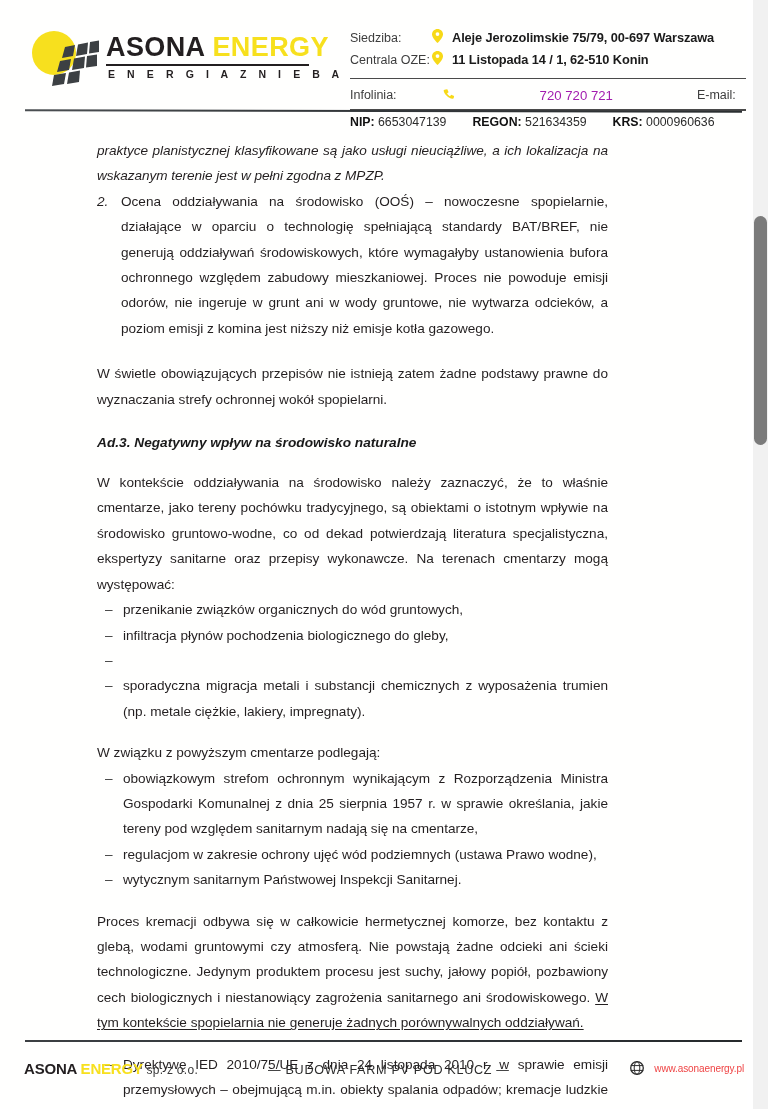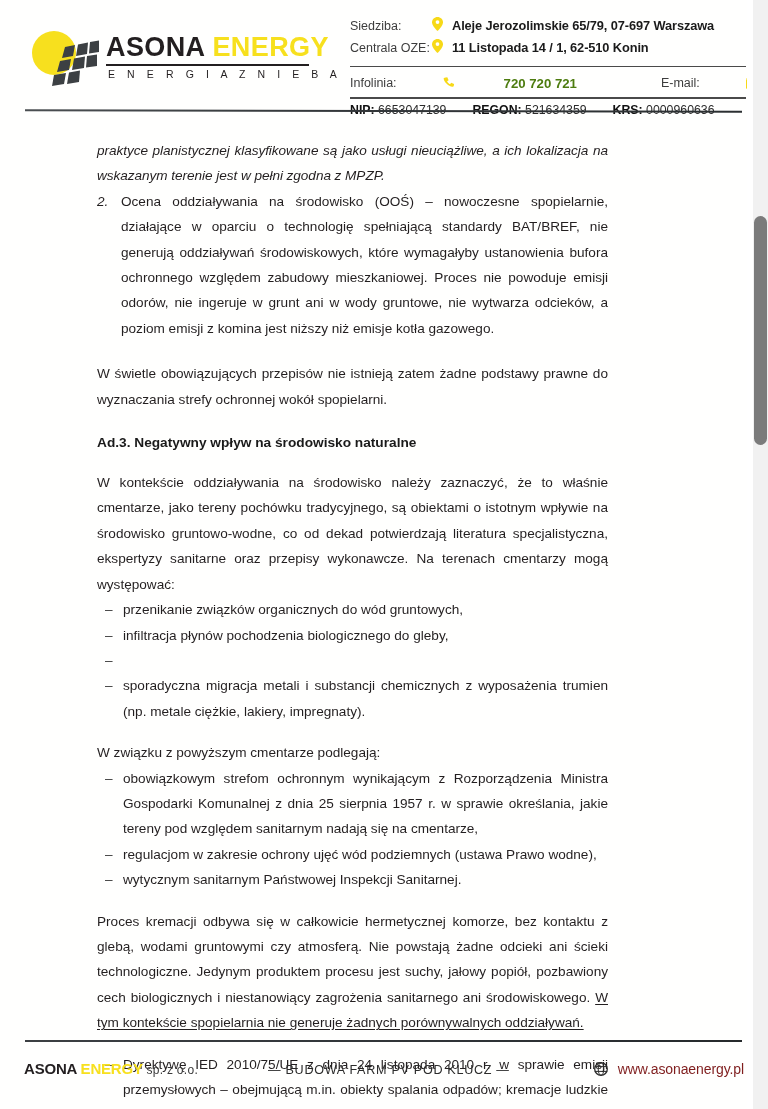--- a/index.html
+++ b/index.html
@@ -54,31 +54,31 @@
   .logo-word .w1 { color: #231f20; }
   .logo-word .w2 { color: #f7e01e; }
   .logo-rule {
     height: 2px;
     background: #231f20;
     margin: 2px 0 2px 0;
     width: 203px;
   }
   .logo-sub {
     font-size: 10.5px;
-    font-weight: normal;
+    font-weight: bold;
     letter-spacing: 4.6px;
     color: #231f20;
     text-align: center;
     white-space: nowrap;
     padding-left: 2px;
   }
 
   .contact-block {
     position: absolute;
-    left: 350px; top: 16px;
+    left: 350px; top: 28px;
     width: 400px;
   }
   .ct-row {
     display: flex;
     align-items: baseline;
     height: 22px;
     white-space: nowrap;
   }
   .ct-label {
     font-size: 12.5px;
@@ -112,22 +112,23 @@
     white-space: nowrap;
     gap: 42px;
   }
   .ct-row2 .lbl {
     font-size: 12.5px;
     color: #3d3d3d;
   }
   .ct-row2 .ico { margin: 0 6px 0 4px; display: inline-flex; }
   .ct-row2 .val {
     font-size: 13.2px;
-    font-weight: bold;
-    color: #4d7c0f;
+    font-weight: normal;
+    color: #a21caf;
+    margin-left: 36px;
   }
   .ct-gap { width: 26px; }
 
   .ct-row3 {
     display: flex;
     height: 20px;
     white-space: nowrap;
     align-items: baseline;
   }
   .ct-row3 .seg { margin-right: 26px; font-size: 12.3px; color: #2b2b2b; }
@@ -179,20 +180,21 @@
     font-size: 13.6px;
     line-height: 25.4px;
     text-align: justify;
   }
 
   h3.head {
     margin: 0;
     padding: 0 78px 0 97px;
     font-size: 13.7px;
     font-weight: bold;
+    font-style: italic;
     line-height: 22px;
     color: #1a1a1a;
   }
 
   ul.dashlist {
     margin: 0;
     padding: 0;
     list-style: none;
   }
   ul.dashlist li {
@@ -245,21 +247,21 @@
     white-space: nowrap;
   }
   .f-web {
     position: absolute;
     right: 24px; top: 3px;
     display: flex;
     align-items: center;
     white-space: nowrap;
   }
   .f-web .gl { margin-right: 10px; display: inline-flex; }
-  .f-web .wtxt { font-size: 14px; color: #7f1d1d; letter-spacing: -0.1px; }
+  .f-web .wtxt { font-size: 10px; color: #ef4444; letter-spacing: -0.1px; }
 
   
   .scroll-track {
     position: absolute;
     right: 0; top: 0;
     width: 15px; height: 1109px;
     background: #f1f1f1;
   }
   .scroll-thumb {
     position: absolute;
@@ -312,21 +314,21 @@
     <div class="contact-block">
 
       <div class="ct-row">
         <span class="ct-label">Siedziba:</span>
         <span class="ct-pin">
           <svg width="11" height="14" viewBox="0 0 11 14">
               <path d="M5.5 0C2.5 0 0 2.3 0 5.2c0 3.9 5.5 8.8 5.5 8.8S11 9.1 11 5.2C11 2.3 8.5 0 5.5 0z" fill="#f7d917"></path>
               <circle cx="5.5" cy="5.1" r="1.9" fill="#fff"></circle>
             </svg>
         </span>
-        <span class="ct-val">Aleje Jerozolimskie 65/79, 07-697 Warszawa</span>
+        <span class="ct-val">Aleje Jerozolimskie 75/79, 00-697 Warszawa</span>
       </div>
 
       <div class="ct-row">
         <span class="ct-label">Centrala OZE:</span>
         <span class="ct-pin">
           <svg width="11" height="14" viewBox="0 0 11 14">
               <path d="M5.5 0C2.5 0 0 2.3 0 5.2c0 3.9 5.5 8.8 5.5 8.8S11 9.1 11 5.2C11 2.3 8.5 0 5.5 0z" fill="#f7d917"></path>
               <circle cx="5.5" cy="5.1" r="1.9" fill="#fff"></circle>
             </svg>
         </span>

